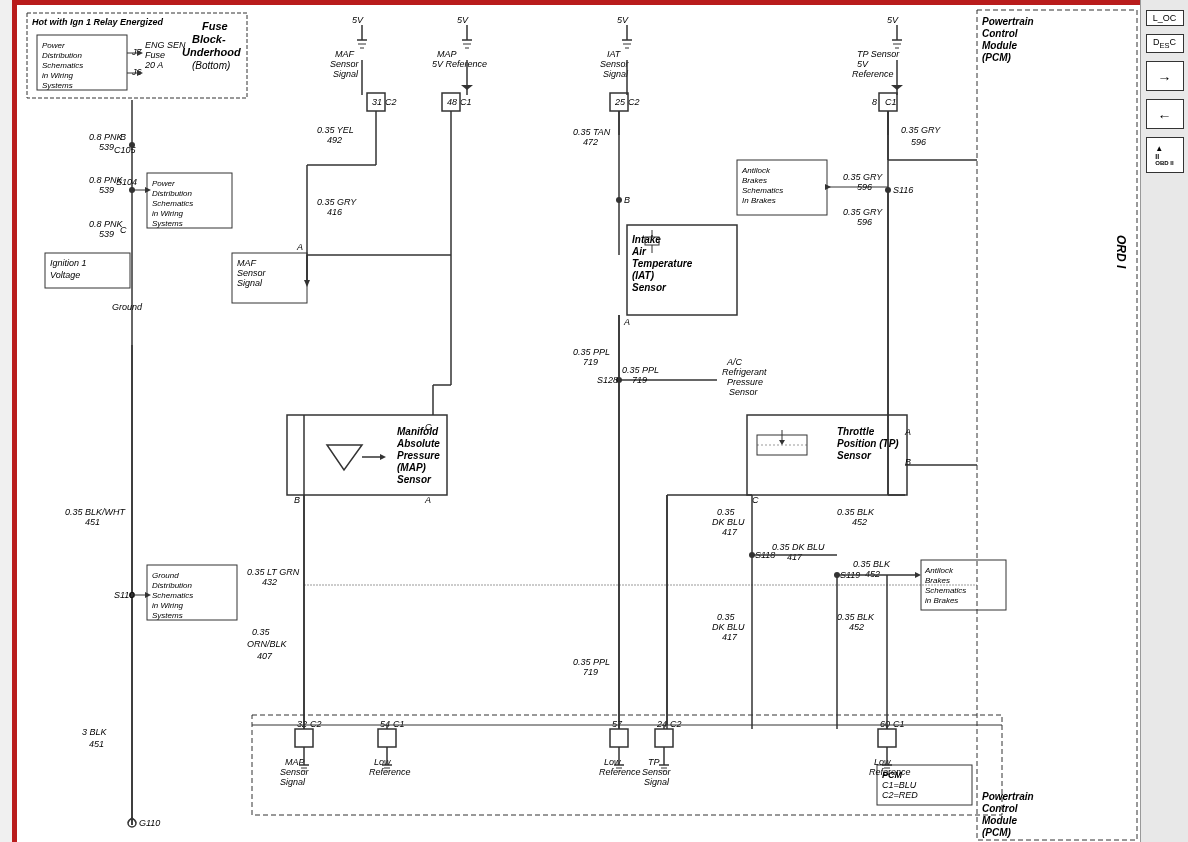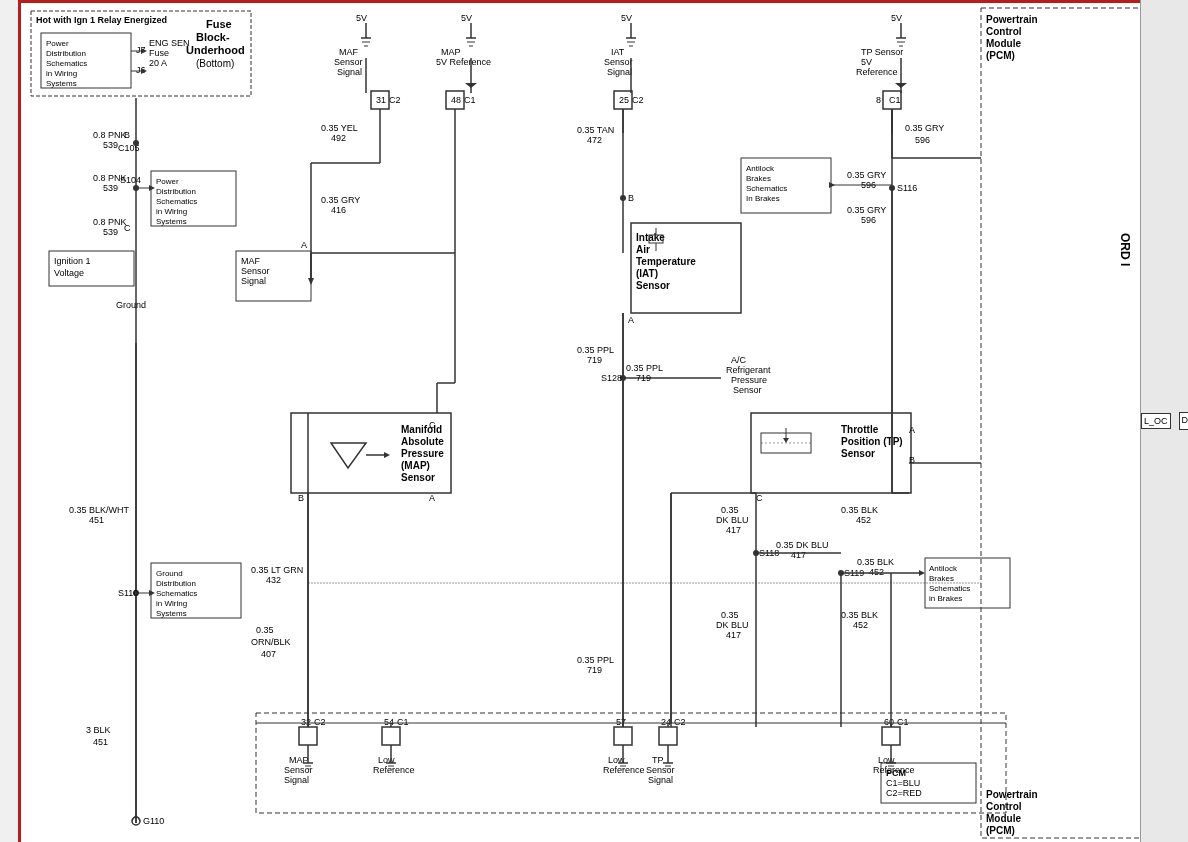--- a/index.html
+++ b/index.html
@@ -7,37 +7,39 @@
       width: 1188px;
       height: 842px;
       background: #f0f0f0;
       font-family: Arial, sans-serif;
       font-size: 10px;
       overflow: hidden;
       position: relative;
     }
     #diagram-container {
       position: absolute;
-      top: 0; left: 18px;
+      top: 0; left: 12px;
       width: 1140px;
       height: 842px;
       background: white;
-      border: 3px solid #b91c1c;
+      border: 5px solid #b91c1c;
+      font-style: italic;
     }
     
     #right-panel {
       position: absolute;
       right: 0; top: 0;
       width: 48px;
       height: 842px;
       background: #e8e8e8;
       border-left: 1px solid #999;
       display: flex;
-      flex-direction: row;
+      flex-direction: column;
       align-items: center;
+      padding-top: 10px;
       gap: 8px;
     }
     .legend-box {
       width: 38px;
       border: 1px solid #333;
       text-align: center;
       font-size: 9px;
       padding: 2px;
       background: white;
     }

